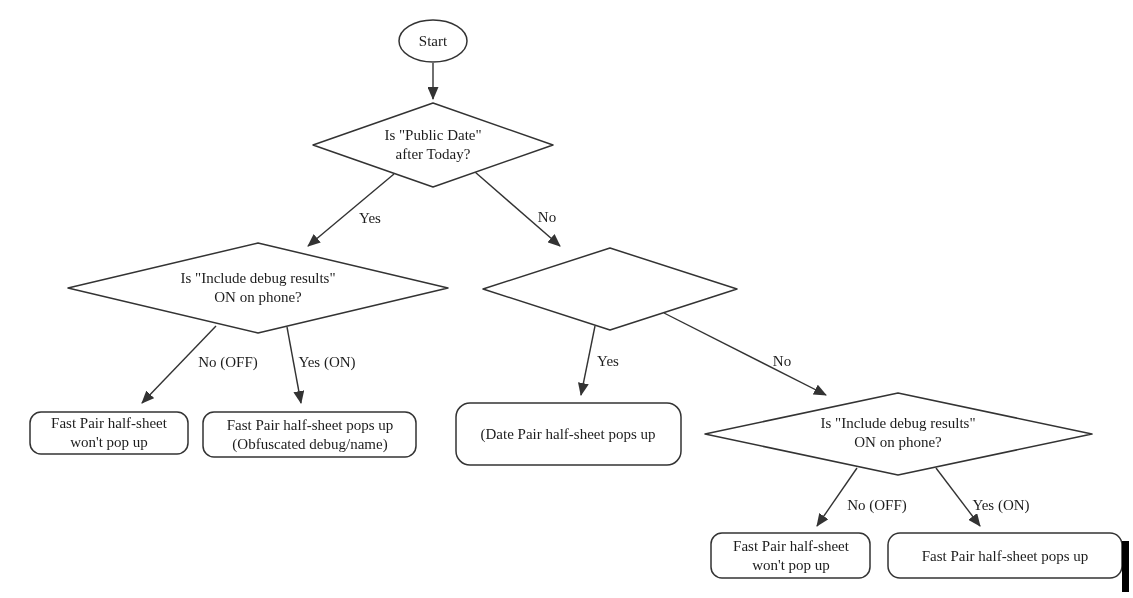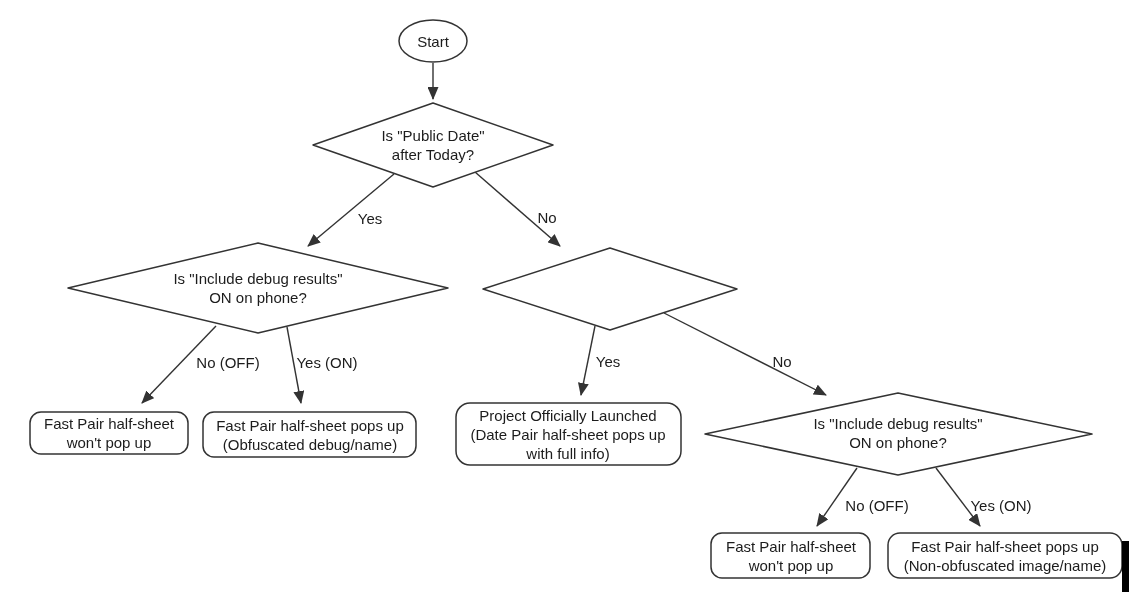--- a/index.html
+++ b/index.html
@@ -6,21 +6,21 @@
     margin: 0;
     padding: 0;
     background: #ffffff;
   }
   .canvas {
     position: relative;
     width: 1133px;
     height: 598px;
     background: #ffffff;
     overflow: hidden;
-    font-family: Liberation Sans, sans-serif;
+    font-family: Liberation Serif, serif;
   }
   .edge-layer {
     position: absolute;
     left: 0;
     top: 0;
   }
   .nlabel, .elabel {
     position: absolute;
     transform: translate(-50%, -50%);
     font-size: 15px;
@@ -95,33 +95,30 @@
     <span>Fast Pair half-sheet</span>
     <span>won't pop up</span>
   </div>
 
   <div class="nlabel" style="left:310px;top:435px">
     <span>Fast Pair half-sheet pops up</span>
     <span>(Obfuscated debug/name)</span>
   </div>
 
   <div class="nlabel" style="left:568px;top:434px">
-    <span>Project Officially Launched</span>
     <span>(Date Pair half-sheet pops up</span>
-    <span>with full info)</span>
   </div>
 
   <div class="nlabel" style="left:791px;top:556px">
     <span>Fast Pair half-sheet</span>
     <span>won't pop up</span>
   </div>
 
   <div class="nlabel" style="left:1005px;top:556px">
     <span>Fast Pair half-sheet pops up</span>
-    <span>(Non-obfuscated image/name)</span>
   </div>
 
   <div class="elabel" style="left:370px;top:218px">Yes</div>
   <div class="elabel" style="left:547px;top:217px">No</div>
   <div class="elabel" style="left:228px;top:362px">No (OFF)</div>
   <div class="elabel" style="left:327px;top:362px">Yes (ON)</div>
   <div class="elabel" style="left:608px;top:361px">Yes</div>
   <div class="elabel" style="left:782px;top:361px">No</div>
   <div class="elabel" style="left:877px;top:505px">No (OFF)</div>
   <div class="elabel" style="left:1001px;top:505px">Yes (ON)</div>

